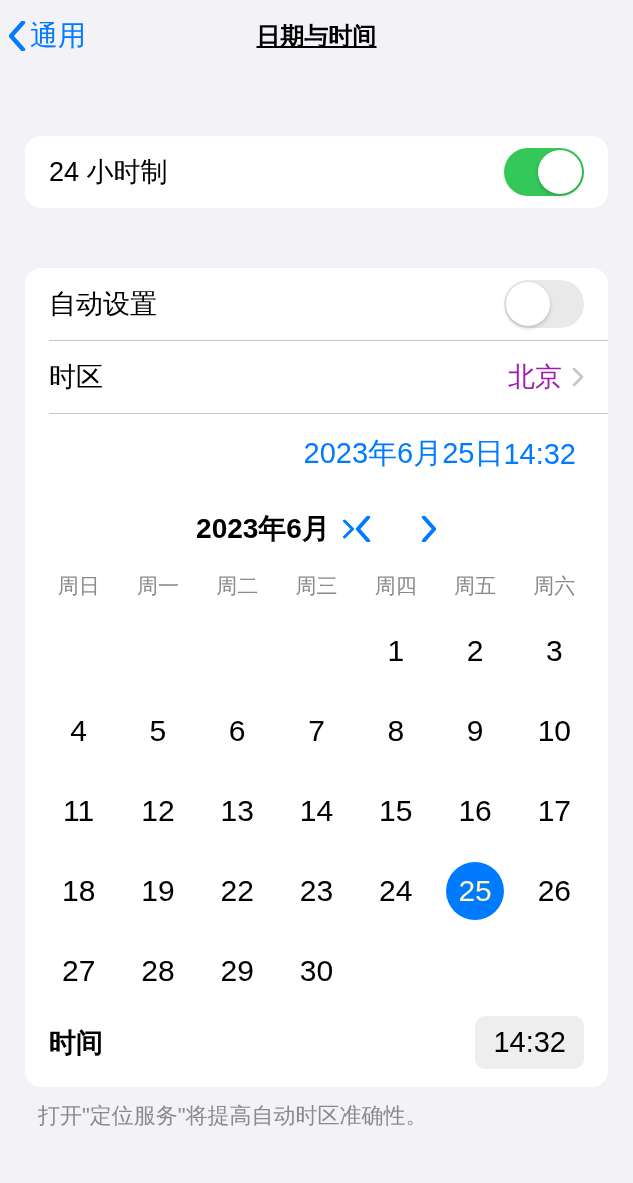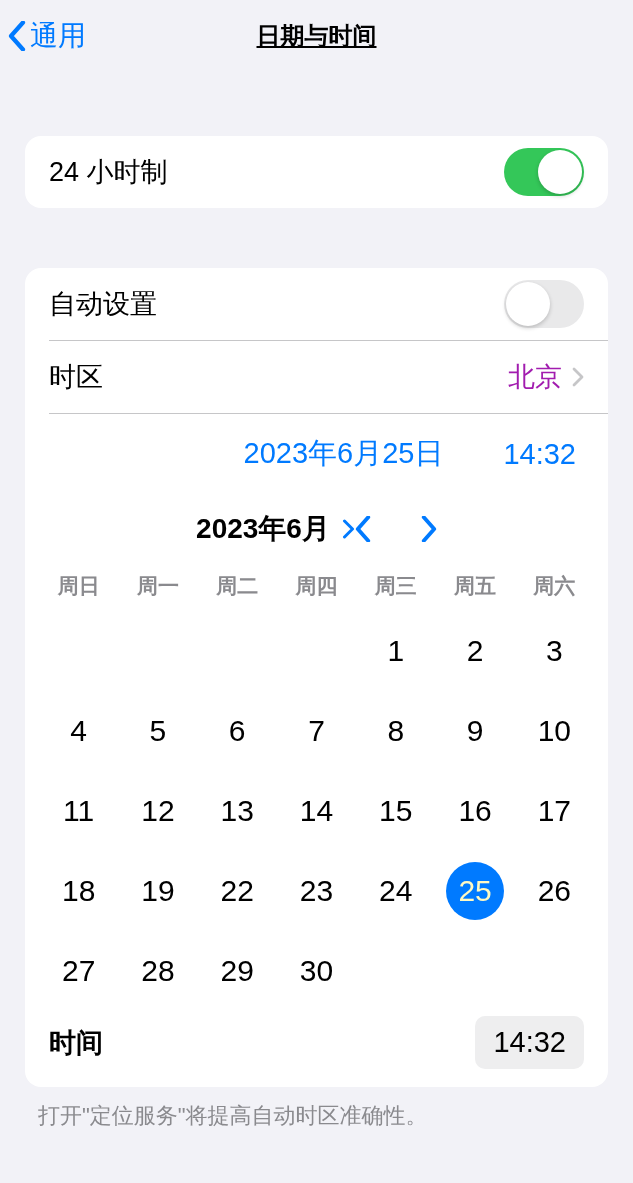--- a/index.html
+++ b/index.html
@@ -68,21 +68,20 @@
     }
     .switch-on .knob { right: 2px; }
     .switch-off .knob { left: 2px; }
     .row-value { color: #a21caf; font-size: 27px; display: flex; align-items: center; }
     .disclosure { width: 12px; height: 20px; margin-left: 10px; }
     .datetime-row {
       display: flex;
       justify-content: flex-end;
       align-items: center;
       padding: 20px 32px 10px 24px;
-      gap: 60px;
     }
     .datetime-val { color: #007aff; font-size: 29px; }
     .month-header {
       display: flex;
       align-items: center;
       justify-content: center;
       padding: 26px 24px 12px 24px;
     }
     .month-label {
       font-size: 28px;
@@ -95,21 +94,21 @@
     .nav-arrow { color: #007aff; }
     .weekdays {
       display: grid;
       grid-template-columns: repeat(7, 1fr);
       padding: 6px 14px 0 14px;
     }
     .weekday {
       text-align: center;
       color: #8a8a8e;
       font-size: 21px;
-      font-weight: 700;
+      font-weight: 400;
       padding: 6px 0;
     }
     .days {
       display: grid;
       grid-template-columns: repeat(7, 1fr);
       padding: 0 14px;
       row-gap: 22px;
       margin-top: 16px;
     }
     .day {
@@ -210,22 +209,22 @@
       <svg class="nav-arrow" width="16" height="26" viewBox="0 0 12 20">
           <polyline points="2,1 10,10 2,19" fill="none" stroke="#007aff" stroke-width="3" stroke-linecap="round" stroke-linejoin="round"></polyline>
         </svg>
     </div>
   </div>
 
   <div class="weekdays" id="weekdays-container">
       <div class="weekday">周日</div>
       <div class="weekday">周一</div>
       <div class="weekday">周二</div>
+      <div class="weekday">周三</div>
       <div class="weekday">周四</div>
-      <div class="weekday">周三</div>
       <div class="weekday">周五</div>
       <div class="weekday">周六</div>
     </div>
   <div class="days" id="days-container">
       <div class="day"></div>
       <div class="day"></div>
       <div class="day"></div>
       <div class="day"></div>
       <div class="day">
         <span>1</span>

